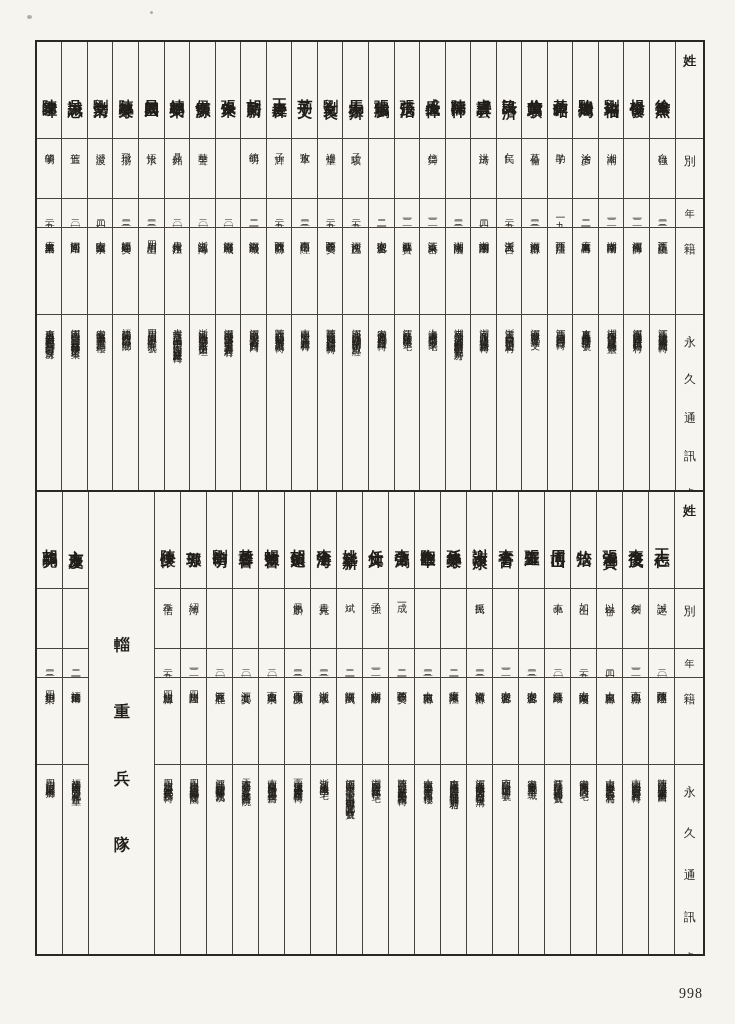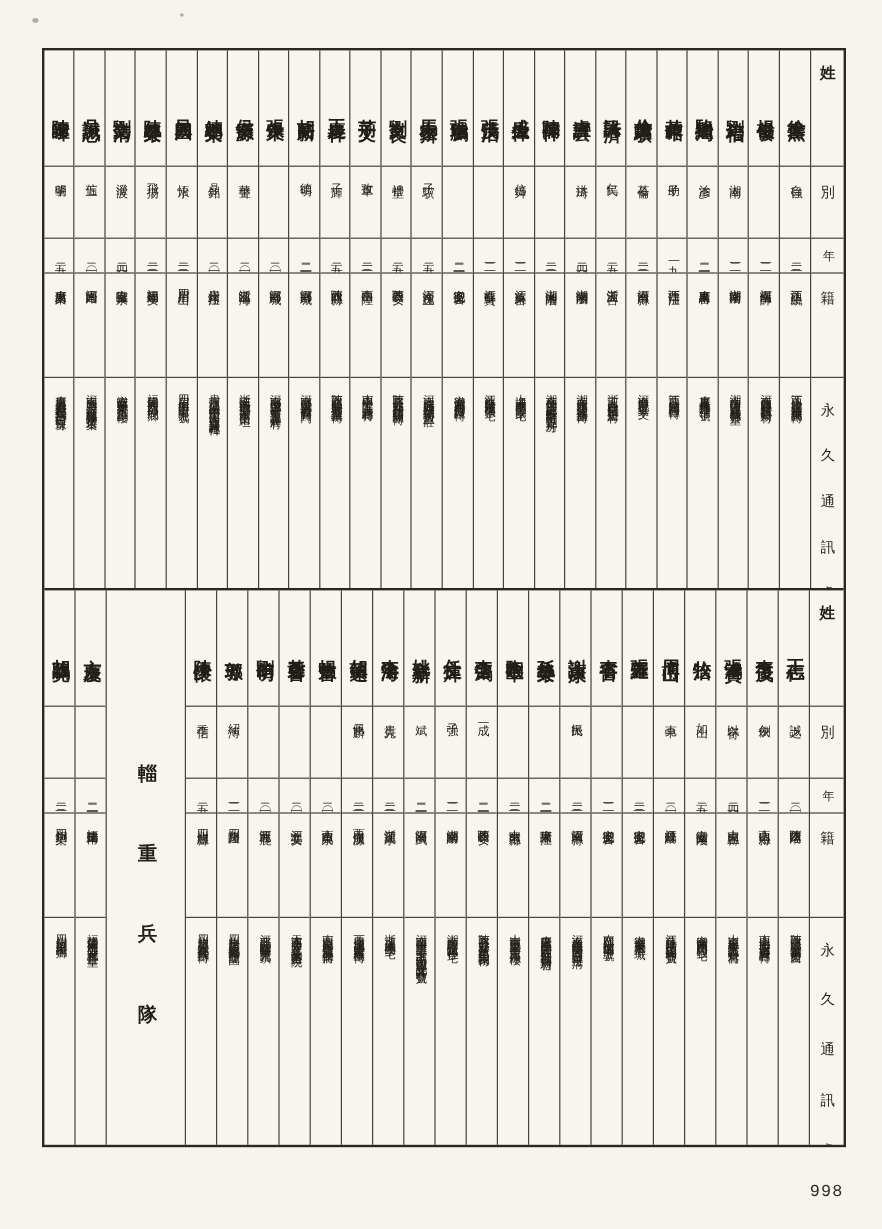--- a/index.html
+++ b/index.html
@@ -69,21 +69,21 @@
 
   .section-cell{flex:1;border-bottom:none;justify-content:center;}
   .section-cell span{
     display:block;height:200px;
     text-align:justify;text-align-last:justify;
     font-size:16px;font-weight:bold;
   }
 
   .page-number{
     position:absolute;right:32px;bottom:22px;
-    font-size:14px;letter-spacing:1px;color:#2e2b26;font-family:Liberation Mono, monospace;
+    font-size:14px;letter-spacing:1px;color:#2e2b26;
   }
 </style>
 </head>
 <body>
 
 <div class="page">
   <div class="speck speck1"></div>
   <div class="speck speck2"></div>
   <div class="speck speck3"></div>
 

